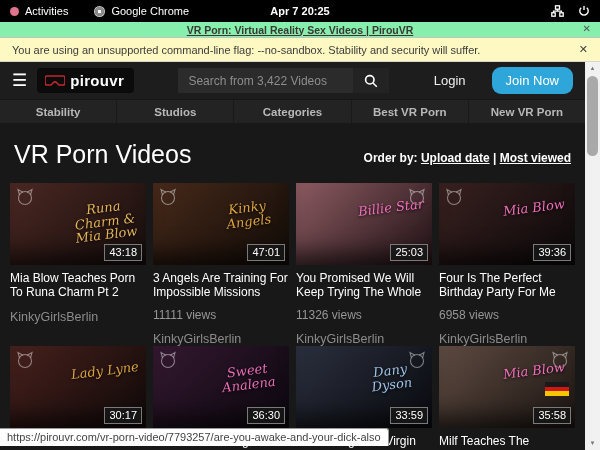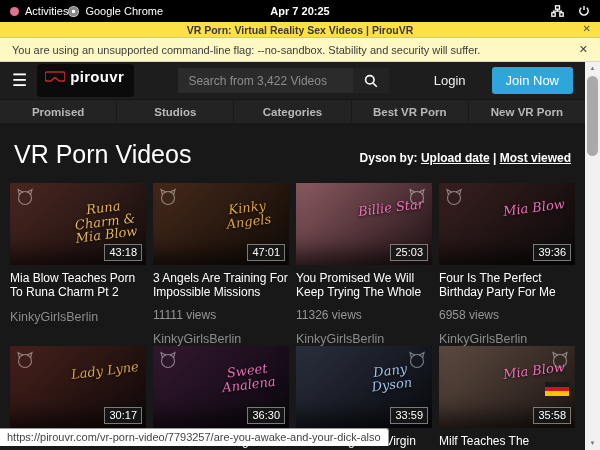--- a/index.html
+++ b/index.html
@@ -2,33 +2,33 @@
 <html><head>
 <meta charset="utf-8">
 <style>
   * { box-sizing: border-box; margin: 0; padding: 0; }
   html,body { width:600px; height:450px; overflow:hidden; }
   body { font-family:"Liberation Sans", sans-serif; background:#181818; position:relative; }
 
   
   .sysbar { height:22px; background:#000; color:#fff; display:flex; align-items:center;
             padding:0 10px; font-size:11px; position:relative; }
-  .sys-left { display:flex; align-items:center; }
+  .sys-left { display:flex; align-items:center; gap:26px; }
   .sys-item { display:flex; align-items:center; gap:6px; cursor:default; }
   .rec-dot { width:9px; height:9px; border-radius:50%; background:#e0738d; }
   .chrome-dot { width:11px; height:11px; border-radius:50%;
                 background:radial-gradient(circle at 50% 50%, #fff 0 24%, #8a8a8a 25% 60%, #c9c9c9 61%); }
   .sys-clock { position:absolute; left:0; right:0; text-align:center; font-weight:bold; pointer-events:none; }
   .sys-right { margin-left:auto; display:flex; align-items:center; gap:14px; }
   .sys-right svg { display:block; }
 
   
-  .tabbar { height:16px; background:#fde047; color:#3a3835; font-size:10.5px; font-weight:bold;
+  .tabbar { height:16px; background:#86efac; color:#3a3835; font-size:10.5px; font-weight:bold;
             display:flex; align-items:center; justify-content:center; position:relative;
-            border-bottom:1px solid #c6c2be; }
+            border-bottom:1px solid #c6c2be;text-decoration:underline; }
   .tab-close { position:absolute; right:9px; top:1px; font-size:10px; color:#555; cursor:pointer; font-weight:normal; }
 
   
   .warnbar { height:24px; background:#fef9c3; color:#3c3c3c; font-size:11px; display:flex;
              align-items:center; padding:0 12px; border-bottom:1px solid #d8d4d0; }
   .warn-close { margin-left:auto; color:#444; font-size:11px; cursor:pointer; }
 
   
   .viewport { position:relative; height:388px; background:#181818; overflow:hidden; }
   .content { width:585px; height:100%; overflow:hidden; }
@@ -37,31 +37,31 @@
   .scrollbar { position:absolute; top:0; right:0; bottom:0; width:15px; background:#f1f1f1;
                display:flex; flex-direction:column; align-items:center; }
   .sb-arrow { font-size:6px; color:#777; line-height:13px; height:13px; cursor:pointer; }
   .sb-arrow.down { margin-top:auto; }
   .sb-thumb { position:absolute; top:14px; left:2px; width:11px; height:80px; background:#a9a9a9;
               border-radius:6px; cursor:pointer; }
 
   
   .site-header { height:37px; background:#1d1d1d; display:flex; align-items:center; padding:0 12px; }
   .menu-icon { color:#fff; font-size:17px; cursor:pointer; margin-right:10px; line-height:1; }
-  .logo { background:#0b0b0b; border-radius:4px; padding:4px 10px 12px 8px; display:flex;
+  .logo { background:#0b0b0b; border-radius:4px; padding:4px 10px 4px 8px; display:flex;
           align-items:center; gap:5px; cursor:pointer; }
   .logo-text { color:#fff; font-weight:bold; font-size:15px; letter-spacing:.3px; }
   .searchbox { display:flex; margin:0 auto; }
   .search-input { width:175px; height:25px; background:#2b2b2b; border:none; outline:none;
                   color:#fdba74; font-size:12px; padding:4px 10px; font-family:"Liberation Sans",sans-serif; }
   .search-input::placeholder { color:#8d8d8d; }
   .search-btn { width:36px; height:25px; background:#232323; border:none; cursor:pointer;
                 display:flex; align-items:center; justify-content:center; }
   .login { color:#eee; font-size:13px; cursor:pointer; margin-right:26px; }
-  .join-btn { background:#2fa6da; color:#fff; border:none; border-radius:3px; font-size:13px;
+  .join-btn { background:#2fa6da; color:#fff; border:none; border-radius:9px; font-size:13px;
               padding:6px 14px; cursor:pointer; font-family:"Liberation Sans",sans-serif; }
 
   
   .nav { display:flex; background:#232323; height:24px; border-top:1px solid #161616; }
   .nav-item { flex:1; text-align:center; font-size:11.5px; font-weight:bold; color:#b8b8b8;
               line-height:24px; cursor:pointer; border-left:1px solid #191919; }
   .nav-item:first-child { border-left:none; }
 
   
   .head-row { display:flex; align-items:flex-end; padding:17px 14px 0 14px; }
@@ -155,31 +155,31 @@
             <circle cx="5.8" cy="5.8" r="4.2"></circle>
               <path d="M9 9 l3.8 3.8"></path>
           </svg>
         </button>
       </div>
       <span class="login">Login</span>
       <button class="join-btn">Join Now</button>
     </div>
 
     <div class="nav">
-      <div class="nav-item">Promised</div>
+      <div class="nav-item">Stability</div>
       <div class="nav-item">Studios</div>
       <div class="nav-item">Categories</div>
       <div class="nav-item">Best VR Porn</div>
       <div class="nav-item">New VR Porn</div>
     </div>
 
     <div class="head-row">
       <h1 class="page-title">VR Porn Videos</h1>
       <div class="order-by">
-        <span>Dyson by:</span>
+        <span>Order by:</span>
         <a>Upload date</a>
         <span>|</span>
         <a>Most viewed</a>
       </div>
     </div>
 
     <div class="grid">
   <div class="card">
     <div class="thumb" style="background: linear-gradient(135deg, rgb(74, 39, 34) 0%, rgb(26, 16, 14) 90%);">
       <svg class="emblem" width="20" height="20" viewBox="0 0 20 20" fill="none" stroke="rgba(255,255,255,.8)" stroke-width="1.1">

